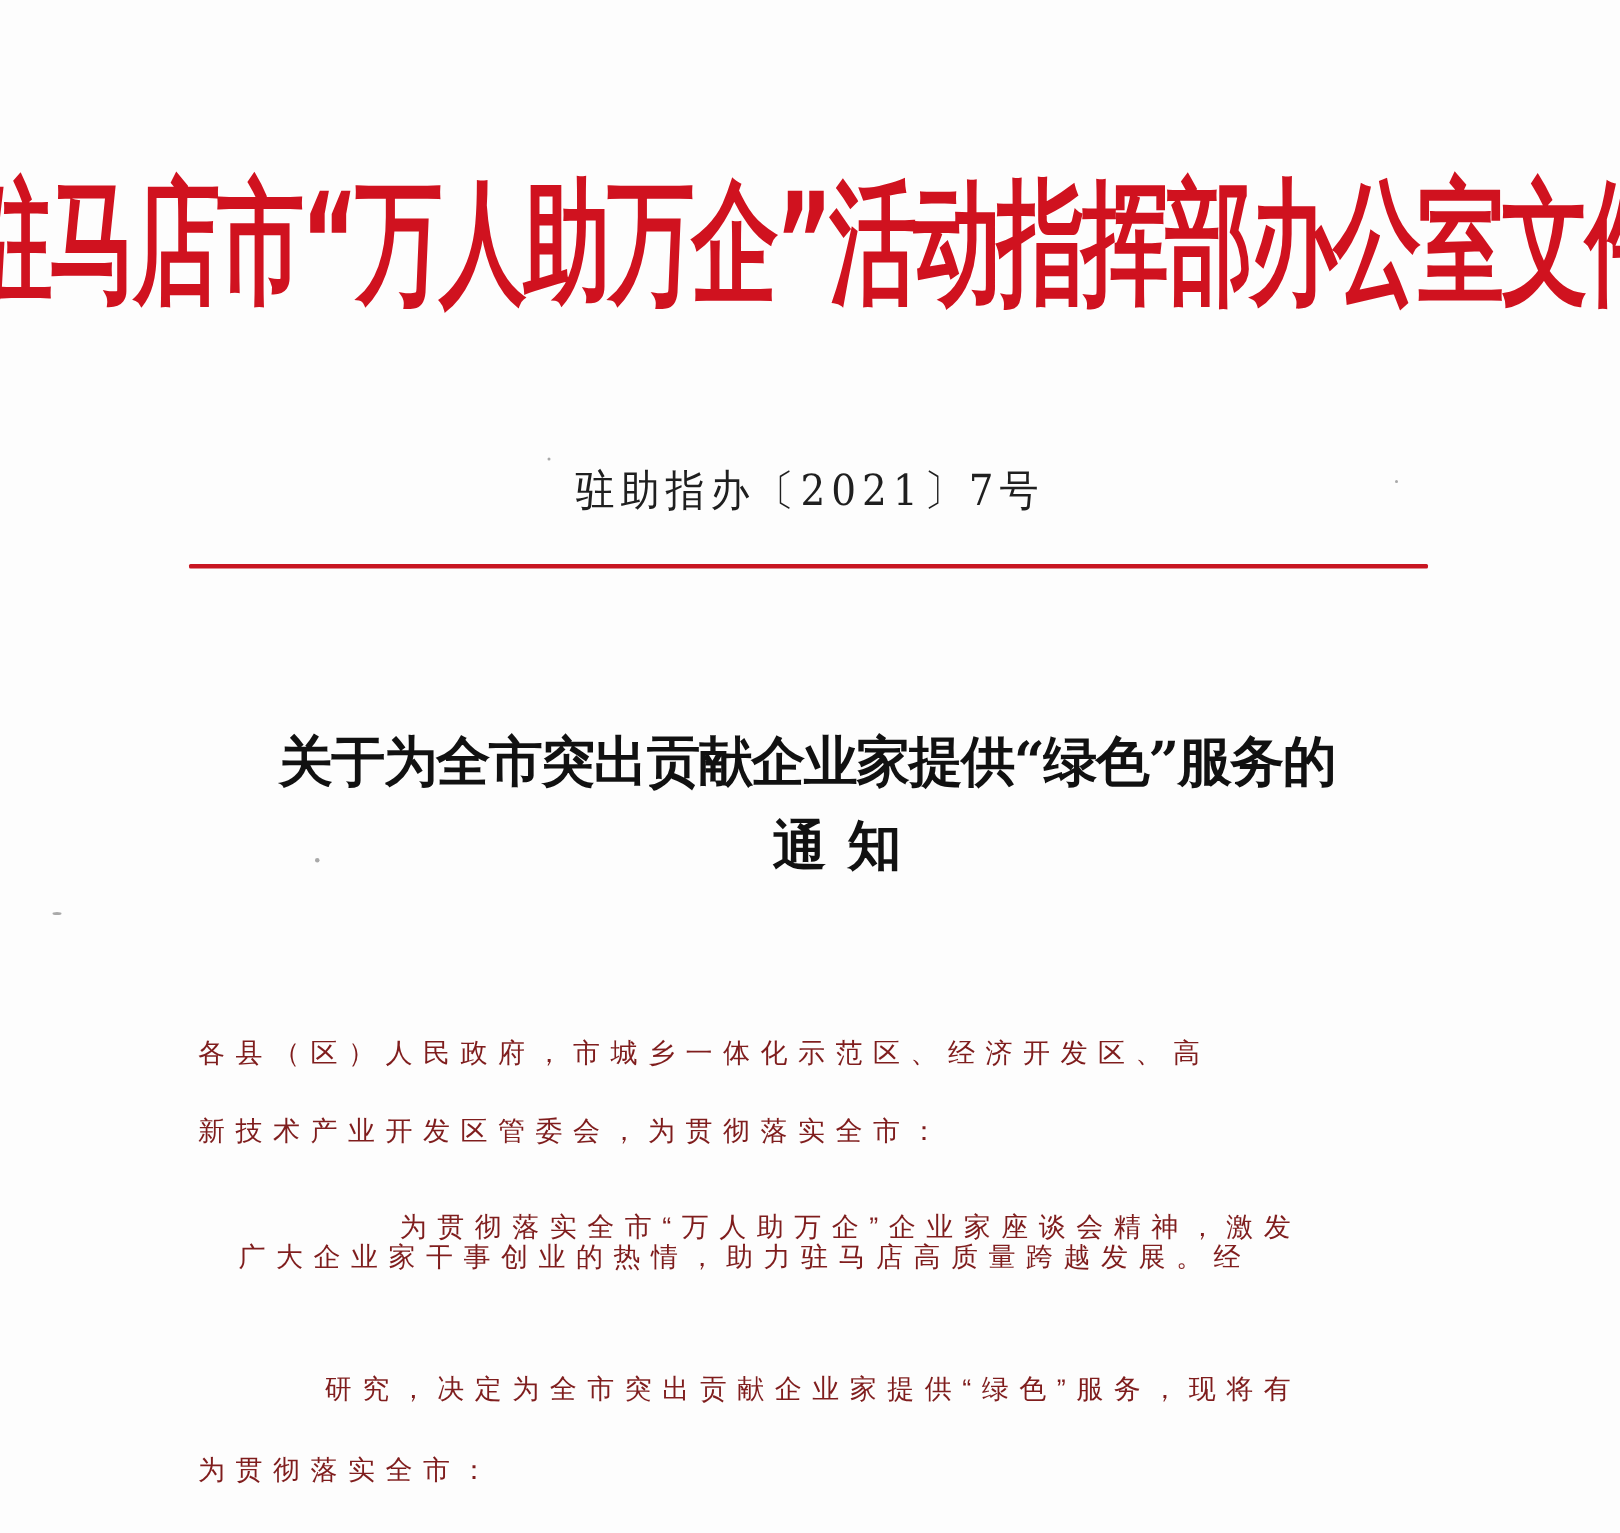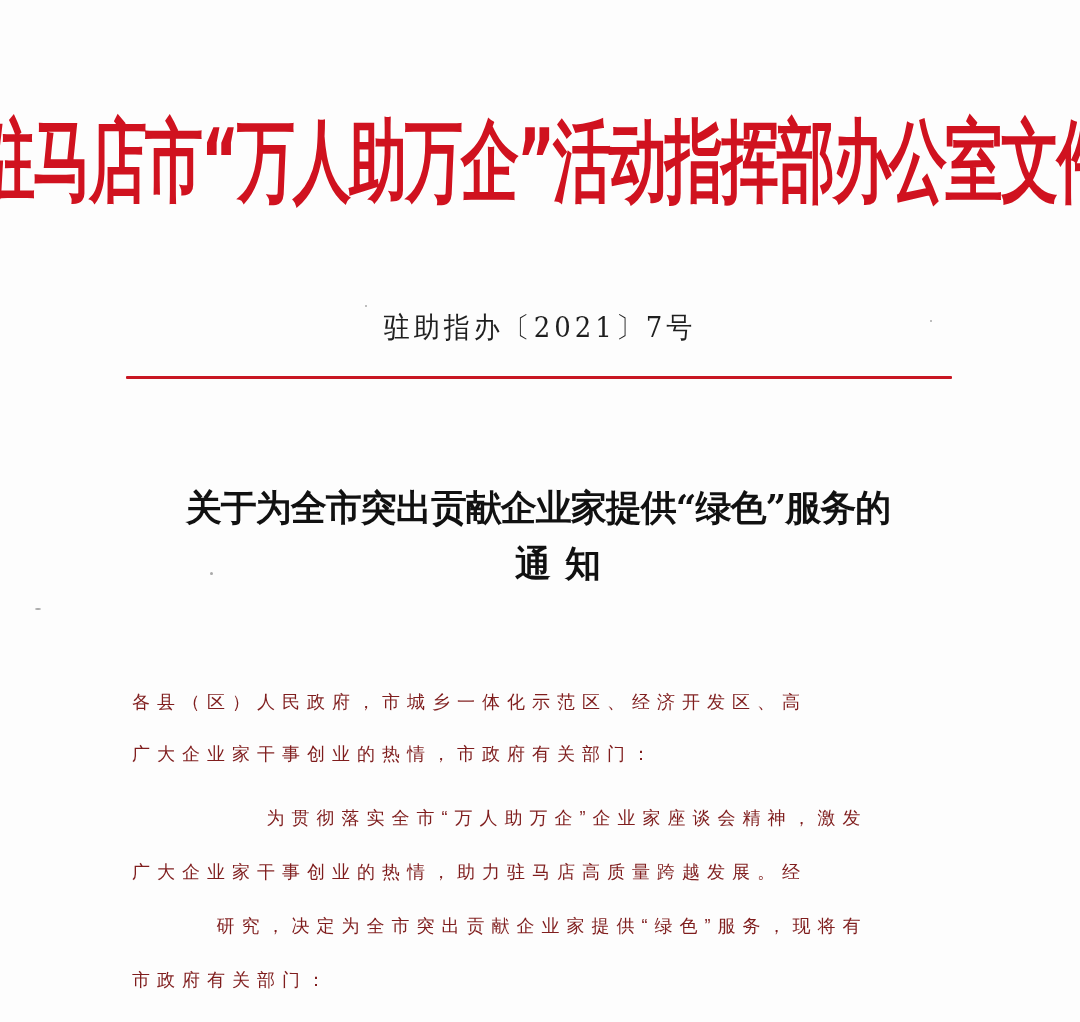--- a/index.html
+++ b/index.html
@@ -100,23 +100,23 @@
   <div class="masthead">驻马店市“万人助万企”活动指挥部办公室文件</div>
 
   <div class="doc-number">驻助指办〔2021〕7号</div>
 
   <div class="red-rule"></div>
 
   <div class="title l1">关于为全市突出贡献企业家提供“绿色”服务的</div>
   <div class="title l2">通知</div>
 
   <div class="body-text" style="top:690px;">各县（区）人民政府，市城乡一体化示范区、经济开发区、高</div>
-  <div class="body-text" style="top:742px;">广大企业家干事创业的热情，市政府有关部门：</div>
+  <div class="body-text" style="top:742px;">新技术产业开发区管委会，为贯彻落实全市：</div>
   <div class="body-text" style="top:806px;text-align:center;">　　为贯彻落实全市“万人助万企”企业家座谈会精神，激发</div>
-  <div class="body-text" style="top:860px;">广大企业家干事创业的热情，助力驻马店高质量跨越发展。经</div>
+  <div class="body-text" style="top:826px;margin-left:27px;">广大企业家干事创业的热情，助力驻马店高质量跨越发展。经</div>
   <div class="body-text" style="top:914px;text-align:center;">研究，决定为全市突出贡献企业家提供“绿色”服务，现将有</div>
-  <div class="body-text" style="top:968px;">市政府有关部门：</div>
+  <div class="body-text" style="top:968px;">为贯彻落实全市：</div>
 
   <div class="speck" style="left:35px;top:608px;width:6px;height:2px;"></div>
   <div class="speck" style="left:210px;top:572px;width:3px;height:3px;"></div>
   <div class="speck" style="left:365px;top:305px;width:2px;height:2px;"></div>
   <div class="speck" style="left:930px;top:320px;width:2px;height:2px;"></div>
 </div>
 
 </body></html>

